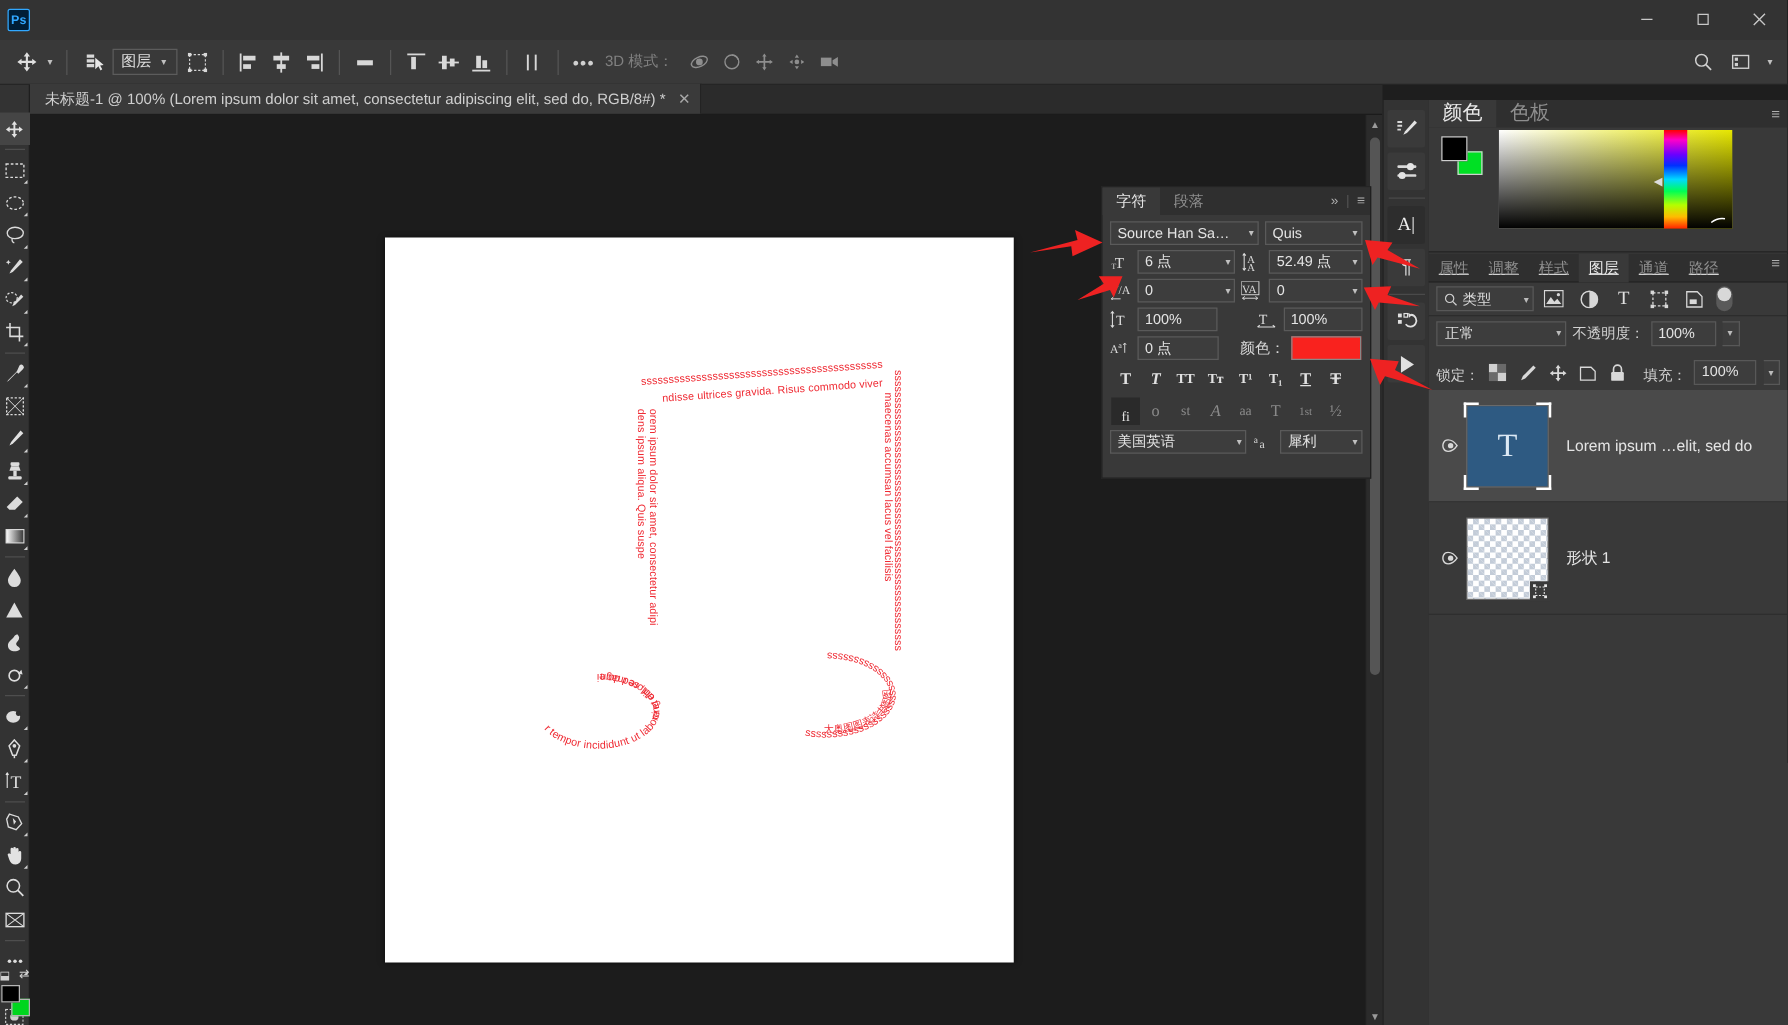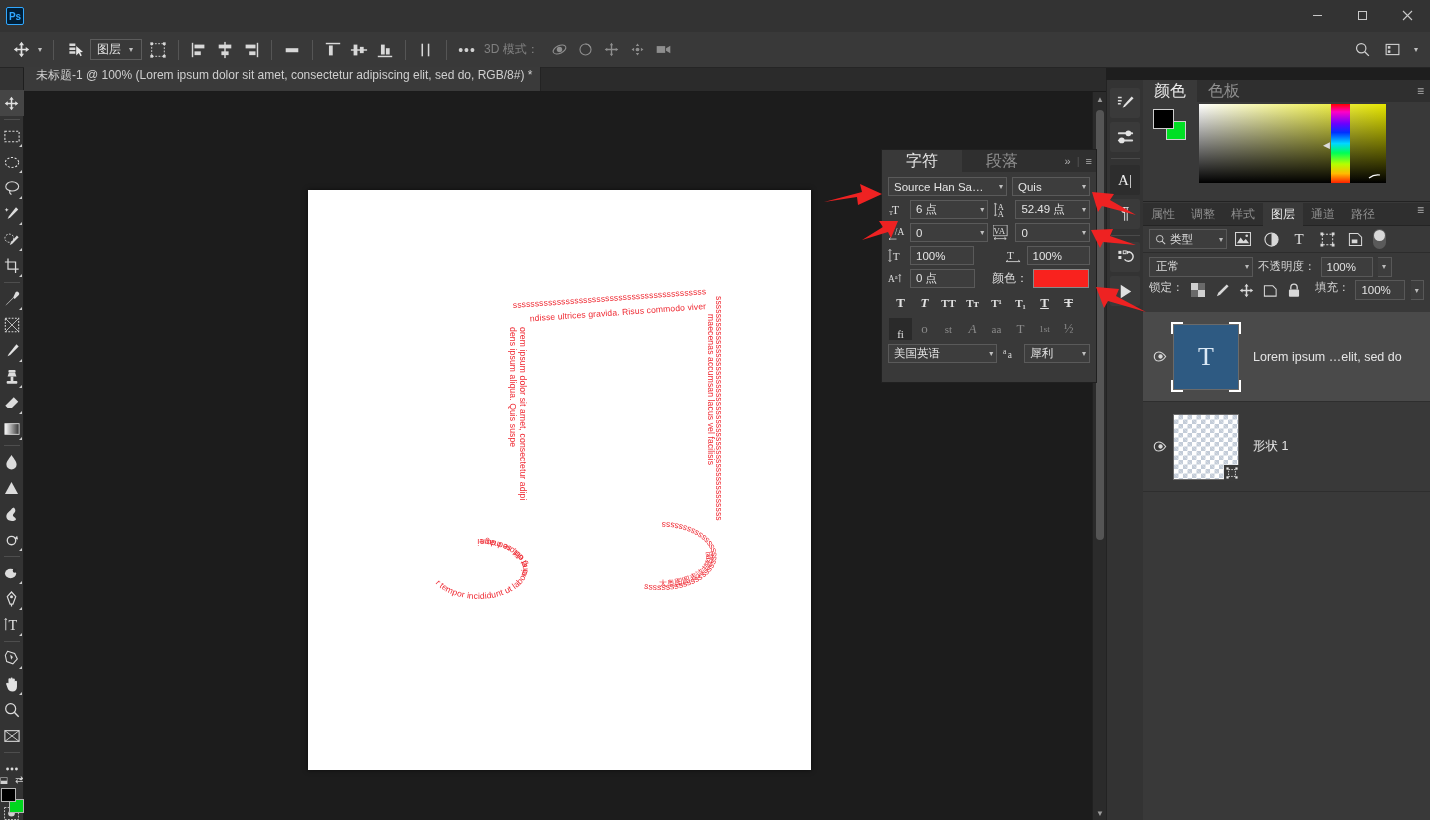--- a/index.html
+++ b/index.html
@@ -55,23 +55,22 @@
   .ob-label3d { font-size: 12px; color: #808080; margin: 0 8px 0 4px; }
   .ob-right { position: absolute; right: 8px; display: flex; align-items: center; gap: 4px; }
 
   
   .tabbar {
     position: absolute; left: 24px; top: 68px; width: 1082px; height: 24px;
     background: #2b2b2b; border-bottom: 1px solid #1b1b1b; display: flex; align-items: flex-end;
   }
   .doc-tab {
     height: 24px; background: #3a3a3a; display: flex; align-items: center;
-    padding: 0 8px 0 12px; font-size: 12px; color: #cfcfcf; gap: 22px;
+    padding: 0 8px 0 12px; font-size: 12px; color: #cfcfcf; gap: 10px;
     border-right: 1px solid #232323;
-    flex-direction: column;
   }
   .tab-close { font-size: 12px; color: #a8a8a8; }
   .tab-dock-arrows { position: absolute; left: -22px; top: 2px; color: #909090; font-size: 10px; }
 
   
   .toolbar {
     position: absolute; left: 0; top: 68px; width: 24px; height: 752px;
     background: #333333; border-right: 1px solid #1e1e1e;
     display: flex; flex-direction: column; align-items: center; padding-top: 22px;
   }
@@ -120,21 +119,21 @@
   }
   .dock-ico.dark { background: #2d2d2d; }
   .dock-sep { width: 29px; height: 1px; background: #4a4a4a; margin: 4px 0; }
 
   
   .charpanel {
     position: absolute; left: 881px; top: 149px; width: 216px; height: 234px;
     background: #393939; border: 1px solid #202020;
   }
   .cp-tabs { height: 22px; background: #2f2f2f; display: flex; align-items: center; position: relative; }
-  .cp-tab { height: 22px; line-height: 22px; padding: 0 24px; font-size: 16px; color: #8e8e8e; }
+  .cp-tab { height: 22px; line-height: 22px; padding: 0 11px; font-size: 12px; color: #8e8e8e; }
   .cp-tab.active { background: #393939; color: #e6e6e6; }
   .cp-tab-right { position: absolute; right: 4px; display: flex; align-items: center; gap: 6px; color: #b0b0b0; font-size: 11px; }
   .cp-body { padding: 5px 6px 0 6px; }
   .cp-row { display: flex; align-items: center; gap: 5px; margin-bottom: 4px; }
   .fld {
     height: 19px; background: #3d3d3d; border: 1px solid #5a5a5a; color: #e4e4e4;
     font-size: 11.5px; display: flex; align-items: center; padding: 0 2px 0 5px; position: relative;
   }
   .fld .cv { position: absolute; right: 3px; font-size: 8px; color: #c0c0c0; }
   .ic { width: 17px; height: 19px; display: flex; align-items: center; justify-content: center; color: #d6d6d6; flex: 0 0 auto; }
@@ -158,21 +157,21 @@
   .pan-tab.active { background: #393939; color: #eaeaea; }
   .pan-menu { position: absolute; right: 6px; color: #b0b0b0; font-size: 12px; }
   .cp-swatch-box { position: absolute; left: 10px; top: 29px; width: 36px; height: 32px; }
   .cpw-fore { position: absolute; left: 0; top: 0; width: 21px; height: 20px; background: #000; border: 1px solid #cfcfcf; }
   .cpw-back { position: absolute; left: 13px; top: 12px; width: 20px; height: 19px; background: #00e024; border: 1px solid #cfcfcf; }
   .spectrum { position: absolute; left: 188px; top: 24px; width: 19px; height: 79px; }
   .ramp { position: absolute; left: 56px; top: 24px; width: 187px; height: 79px; }
 
   
   .layerspanel { position: absolute; left: 0; top: 123px; width: 287px; height: 617px; background: #393939; }
-  .lp-tabs { height: 23px; background: #2f2f2f; display: flex; align-items: flex-start; position: relative; border-bottom: 1px solid #242424; }
+  .lp-tabs { height: 23px; background: #2f2f2f; display: flex; align-items: flex-start; position: relative; border-bottom: 1px solid #242424; text-decoration: underline; }
   .lp-tab { height: 23px; line-height: 23px; padding: 0 8px; font-size: 12px; color: #8e8e8e; }
   .lp-tab.active { background: #393939; color: #eaeaea; }
   .lp-filter { height: 27px; display: flex; align-items: center; padding: 0 6px; gap: 4px; border-bottom: 1px solid #2c2c2c; }
   .kind-sel {
     height: 20px; width: 78px; background: #3d3d3d; border: 1px solid #585858;
     display: flex; align-items: center; gap: 4px; padding: 0 3px 0 5px; font-size: 11.5px; color: #ddd;
     position: relative;
   }
   .kind-sel .cv { position: absolute; right: 3px; font-size: 8px; color: #bbb; }
   .filt-ico { width: 24px; height: 22px; display: flex; align-items: center; justify-content: center; color: #d8d8d8; }
@@ -184,21 +183,21 @@
     display: flex; align-items: center; padding: 0 3px 0 6px; font-size: 11.5px; color: #ddd; position: relative;
   }
   .blend-sel .cv { position: absolute; right: 3px; font-size: 8px; color: #bbb; }
   .lbl { font-size: 11.5px; color: #d2d2d2; white-space: nowrap; }
   .num-sel {
     height: 20px; width: 52px; background: #3d3d3d; border: 1px solid #585858;
     display: flex; align-items: center; padding-left: 5px; font-size: 11.5px; color: #e2e2e2;
   }
   .num-cv { width: 14px; height: 20px; border: 1px solid #585858; border-left: none; background: #3d3d3d;
             display: flex; align-items: center; justify-content: center; font-size: 8px; color: #bbb; }
-  .lp-lock { height: 28px; display: flex; align-items: flex-start; padding: 0 6px; gap: 6px; }
+  .lp-lock { height: 28px; display: flex; align-items: flex-end; padding: 0 6px; gap: 6px; }
   .lock-ico { width: 19px; height: 20px; display: flex; align-items: center; justify-content: center; color: #d6d6d6; }
 
   .layer-list { position: absolute; left: 0; top: 109px; right: 0; bottom: 0; background: #393939; }
   .layer-row { height: 90px; display: flex; align-items: center; border-bottom: 1px solid #2e2e2e; position: relative; padding-left: 4px; }
   .layer-row.selected { background: #4a4a4a; }
   .eye { width: 26px; height: 90px; display: flex; align-items: center; justify-content: center; color: #d8d8d8; }
   .thumb-box { width: 66px; height: 66px; border: 1px solid #6a6a6a; position: relative; background: #2a2a2a; flex: 0 0 auto; }
   .thumb-text { width: 100%; height: 100%; background: #2e5a82; display: flex; align-items: center; justify-content: center;
                 color: #dce9f5; font-family: "Liberation Serif", serif; font-size: 26px; }
   .thumb-checker { width: 100%; height: 100%;

